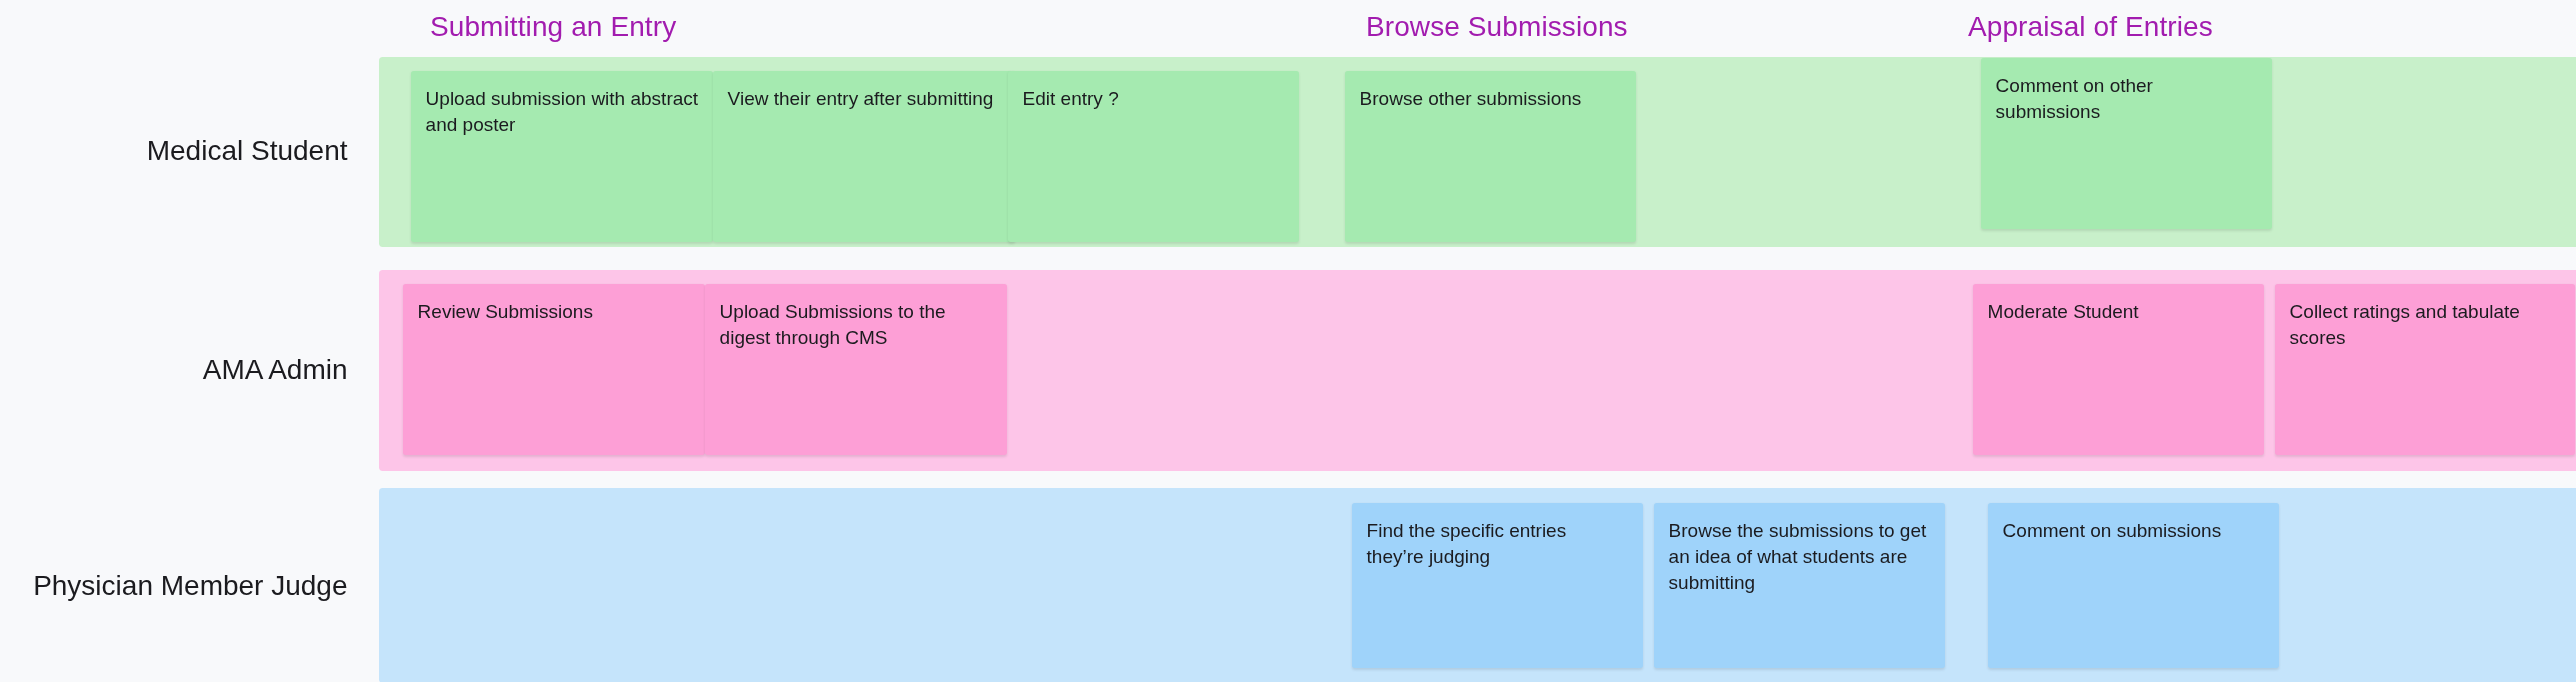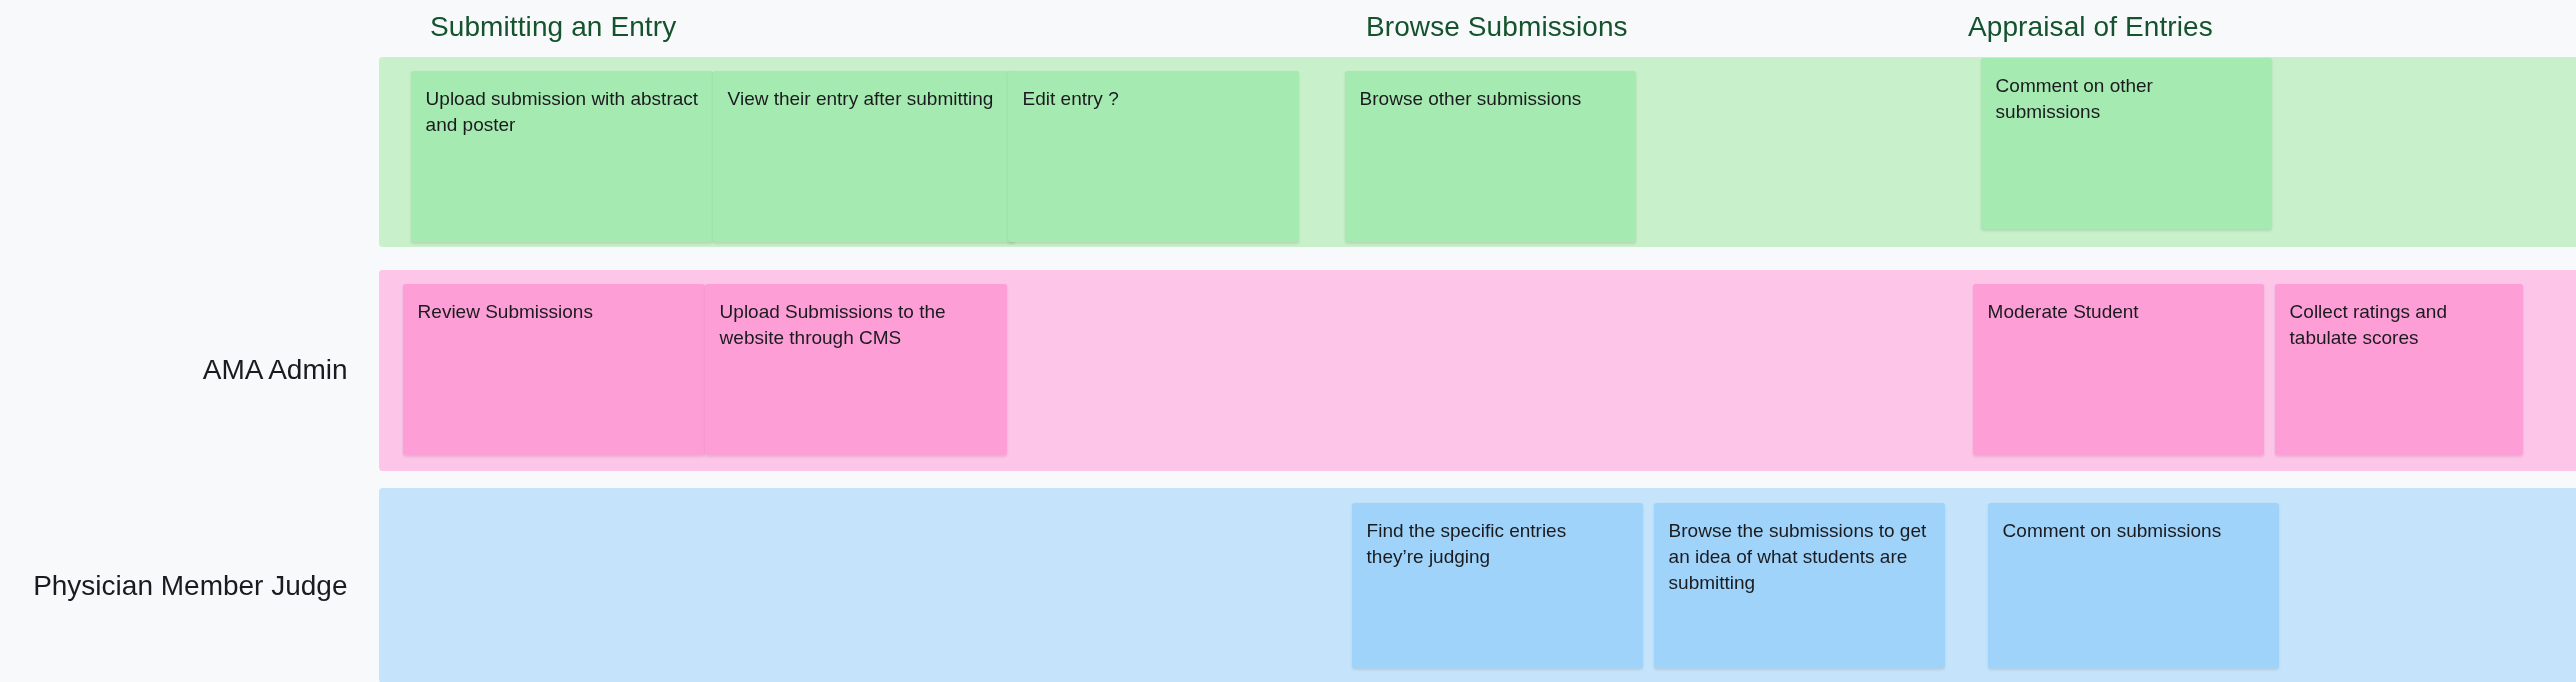--- a/index.html
+++ b/index.html
@@ -26,21 +26,21 @@
     height: 53px;
   }
   .col-header {
     position: absolute;
     top: 0;
     height: 53px;
     display: flex;
     align-items: center;
     font-size: 28px;
     line-height: 1;
-    color: #14532d;
+    color: #a21caf;
     letter-spacing: 0.1px;
     white-space: nowrap;
   }
 
   
   .row-label {
     position: absolute;
     left: 0;
     width: 364px;
     display: flex;
@@ -88,20 +88,23 @@
       <span>Submitting an Entry</span>
     </div>
     <div class="col-header" id="ch1" style="left: 1366px;">
       <span>Browse Submissions</span>
     </div>
     <div class="col-header" id="ch2" style="left: 1968px;">
       <span>Appraisal of Entries</span>
     </div>
   </div>
 
+  <div class="row-label" id="rl0" style="top: 55px; height: 192px;">
+    <span>Medical Student</span>
+  </div>
   <div class="band green" id="band0" style="top: 57px; height: 190px; left: 379px; width: 2197px;"></div>
   <div class="card green" id="c0-0" style="left: 403px; width: 302px; top: 71px; height: 171px;">
     <span>Upload submission with abstract and poster</span>
   </div>
   <div class="card green" id="c0-1" style="left: 705px; width: 302px; top: 71px; height: 171px;">
     <span>View their entry after submitting</span>
   </div>
   <div class="card green" id="c0-2" style="left: 1000px; width: 291px; top: 71px; height: 171px;">
     <span>Edit entry ?</span>
   </div>
@@ -113,26 +116,26 @@
   </div>
 
   <div class="row-label" id="rl1" style="top: 268px; height: 203px;">
     <span>AMA Admin</span>
   </div>
   <div class="band pink" id="band1" style="top: 270px; height: 201px; left: 379px; width: 2197px;"></div>
   <div class="card pink" id="c1-0" style="left: 403px; width: 302px; top: 284px; height: 171px;">
     <span>Review Submissions</span>
   </div>
   <div class="card pink" id="c1-1" style="left: 705px; width: 302px; top: 284px; height: 171px;">
-    <span>Upload Submissions to the website through CMS</span>
+    <span>Upload Submissions to the digest through CMS</span>
   </div>
   <div class="card pink" id="c1-2" style="left: 1973px; width: 291px; top: 284px; height: 171px;">
     <span>Moderate Student</span>
   </div>
-  <div class="card pink" id="c1-3" style="left: 2275px; width: 248px; top: 284px; height: 171px;">
+  <div class="card pink" id="c1-3" style="left: 2275px; width: 300px; top: 284px; height: 171px;">
     <span>Collect ratings and tabulate scores</span>
   </div>
 
   <div class="row-label" id="rl2" style="top: 488px; height: 195px;">
     <span>Physician Member Judge</span>
   </div>
   <div class="band blue" id="band2" style="top: 488px; height: 195px; left: 379px; width: 2197px;"></div>
   <div class="card blue" id="c2-0" style="left: 1337px; width: 291px; top: 503px; height: 165px;">
     <span>Find the specific entries they’re judging</span>
   </div>

